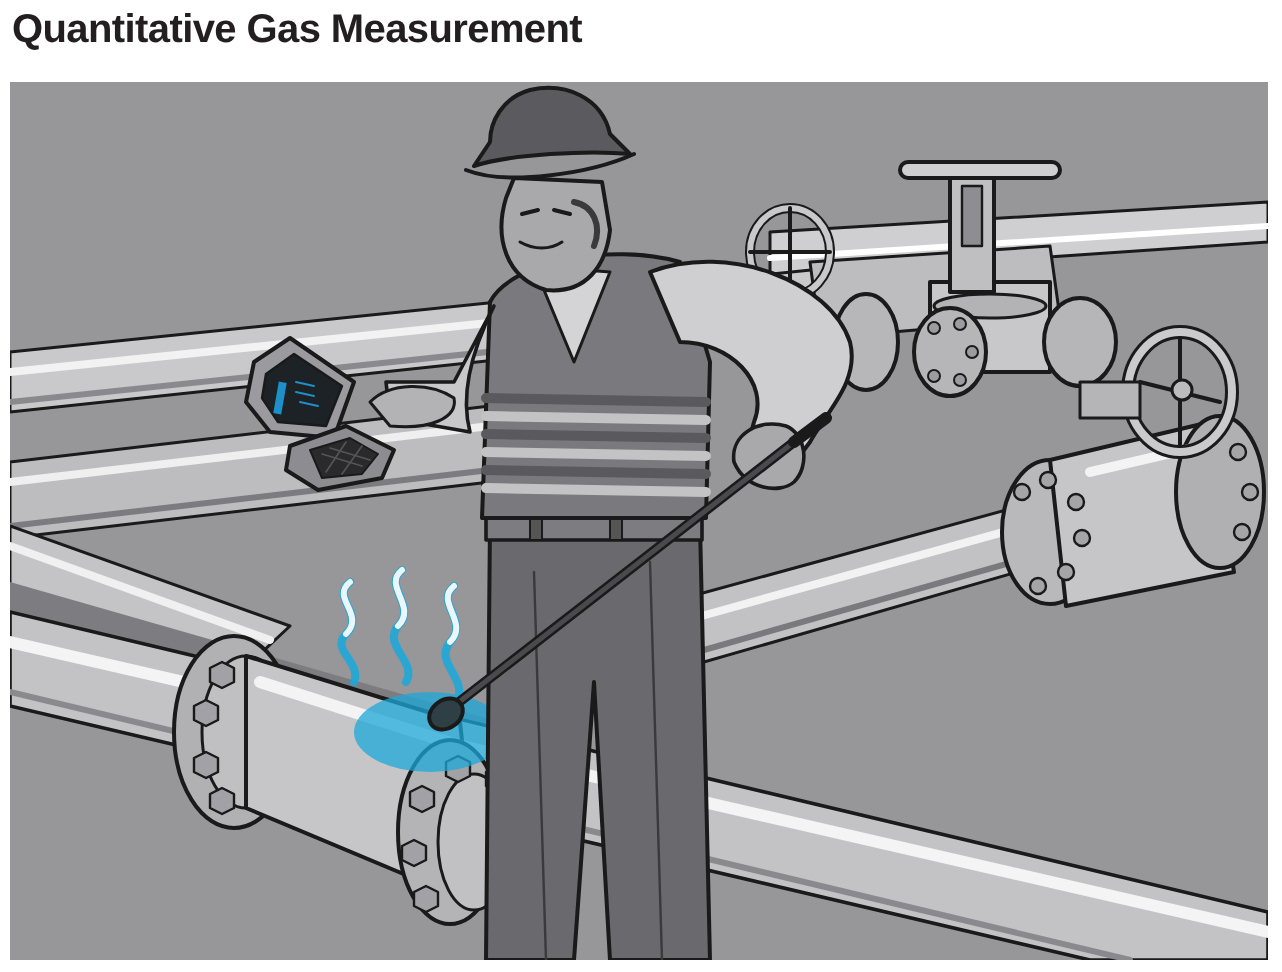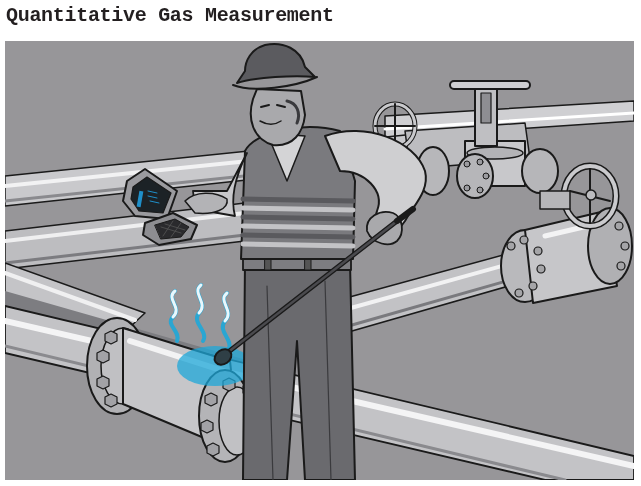--- a/index.html
+++ b/index.html
@@ -1,19 +1,19 @@
 <!DOCTYPE html>
 <html><head>
   <meta charset="utf-8">
   <style>
     html, body { margin: 0; padding: 0; background: #ffffff; }
     body { width: 641px; height: 486px; position: relative; overflow: hidden; }
     .title {
       position: absolute; left: 6px; top: 4px;
-      font-family: Liberation Mono, monospace;
+      font-family: Liberation Sans, sans-serif;
       font-weight: bold; font-size: 20px; color: #231f20;
       letter-spacing: -0.3px;
     }
     .figure {
       position: absolute; left: 5px; top: 41px; width: 629px; height: 439px;
       background: #979699; overflow: hidden;
     }
     .figure svg { display: block; }
   </style>
 </head>

